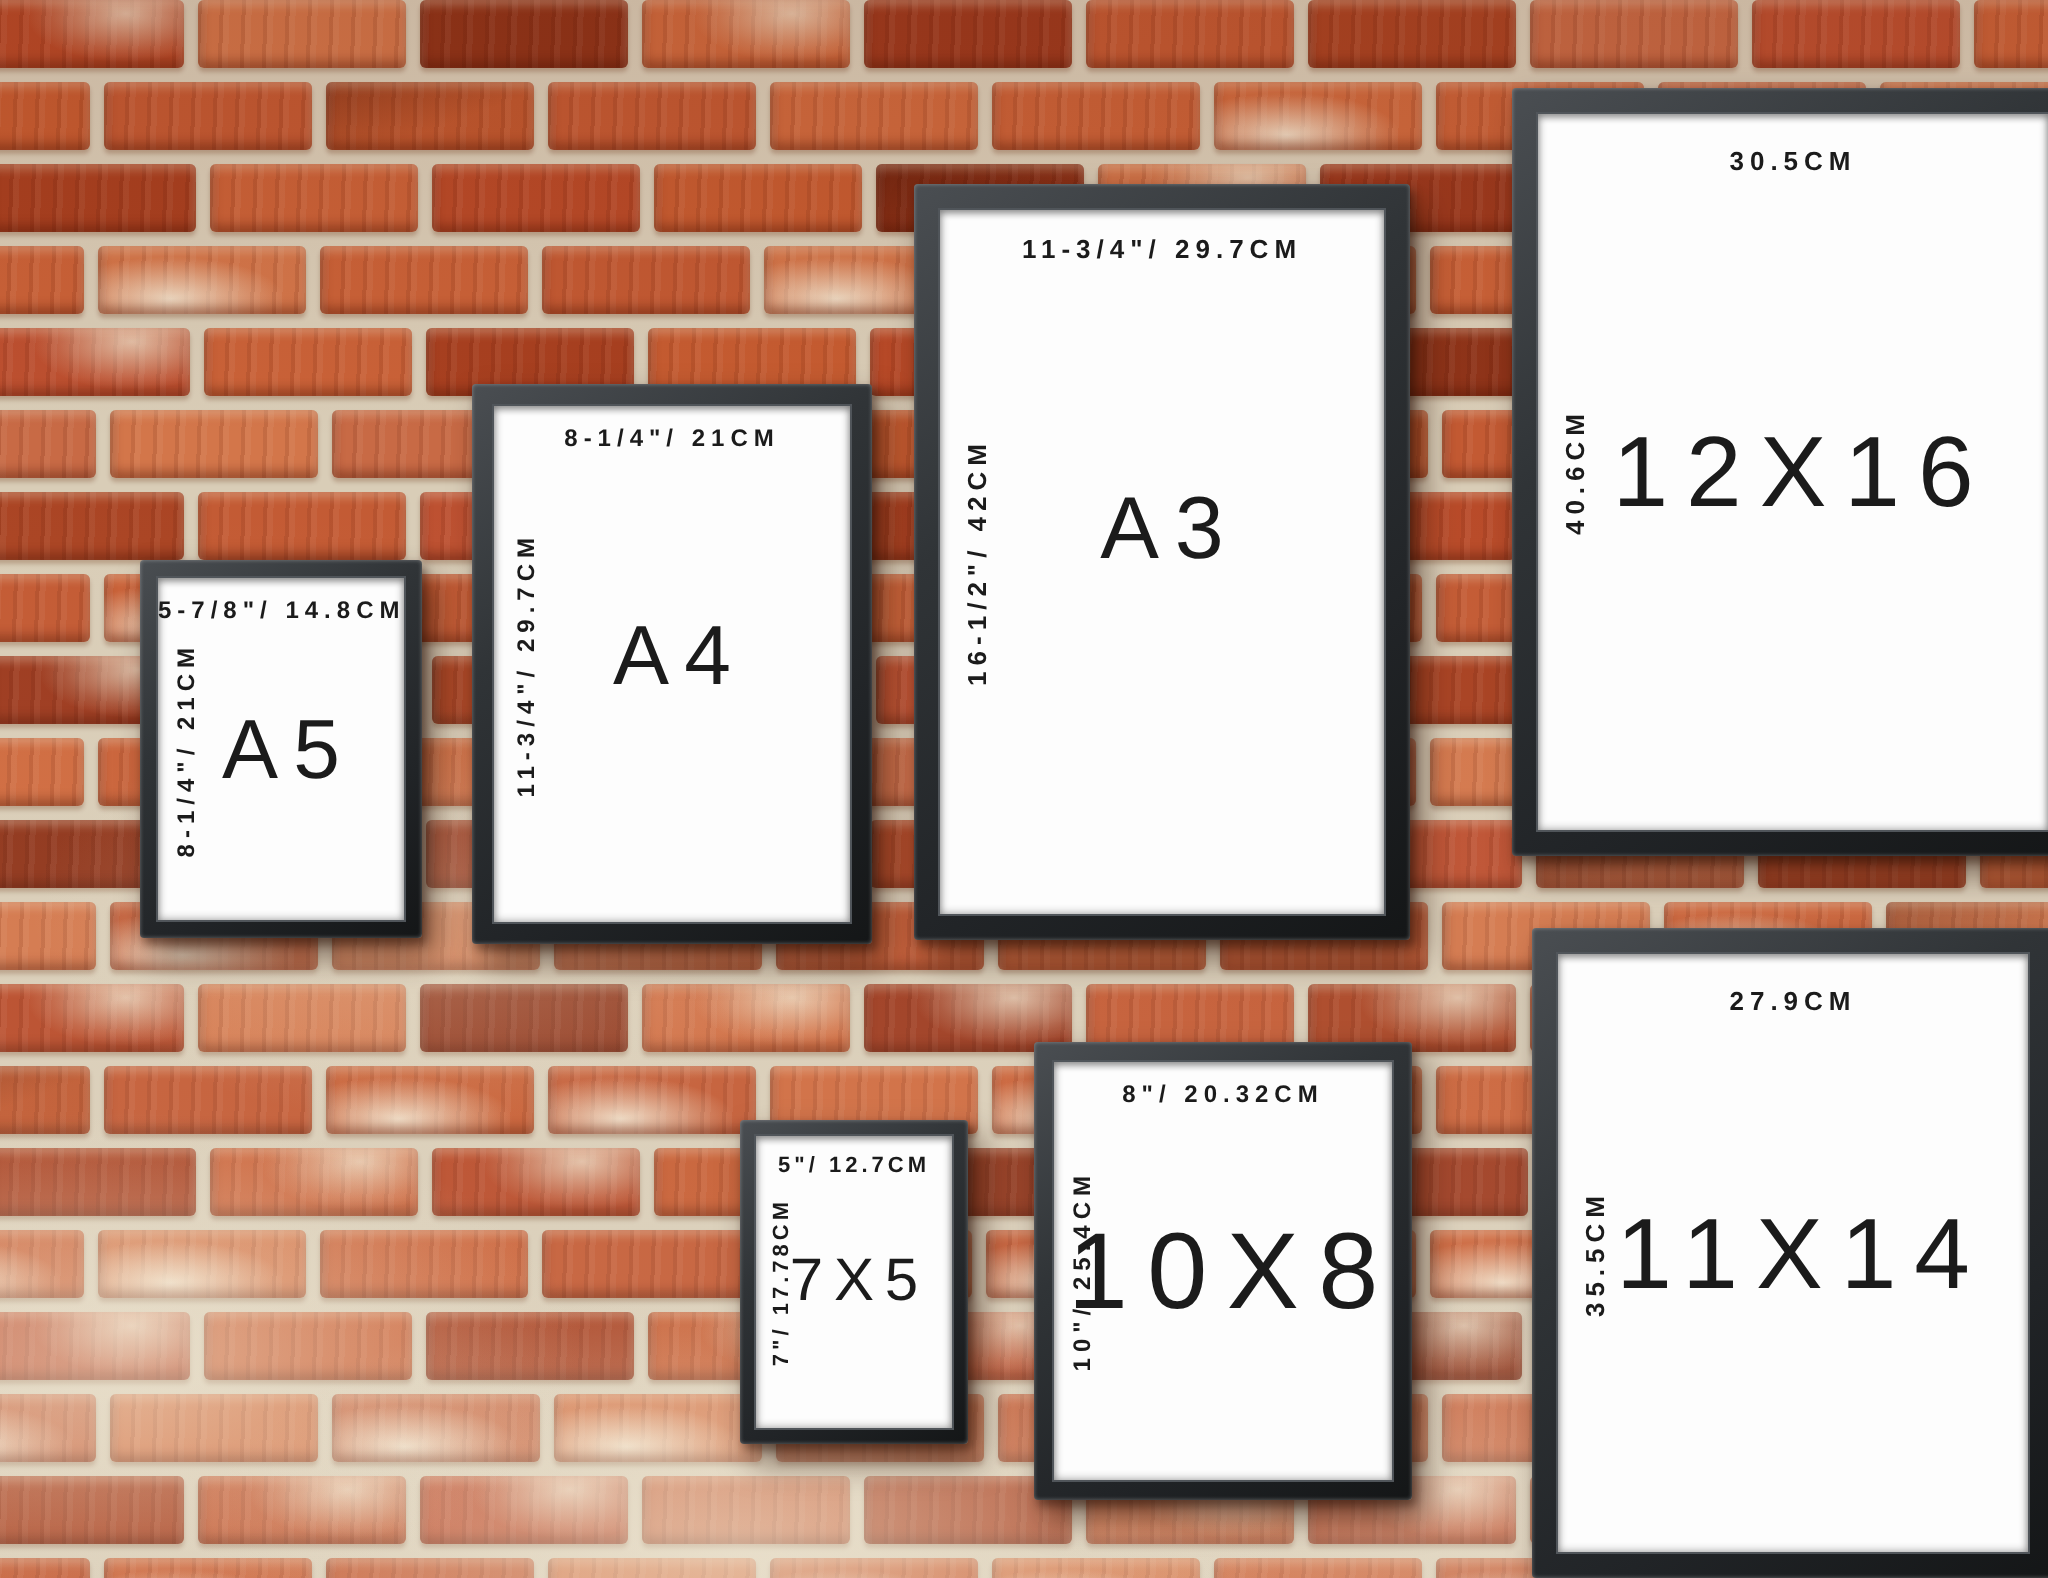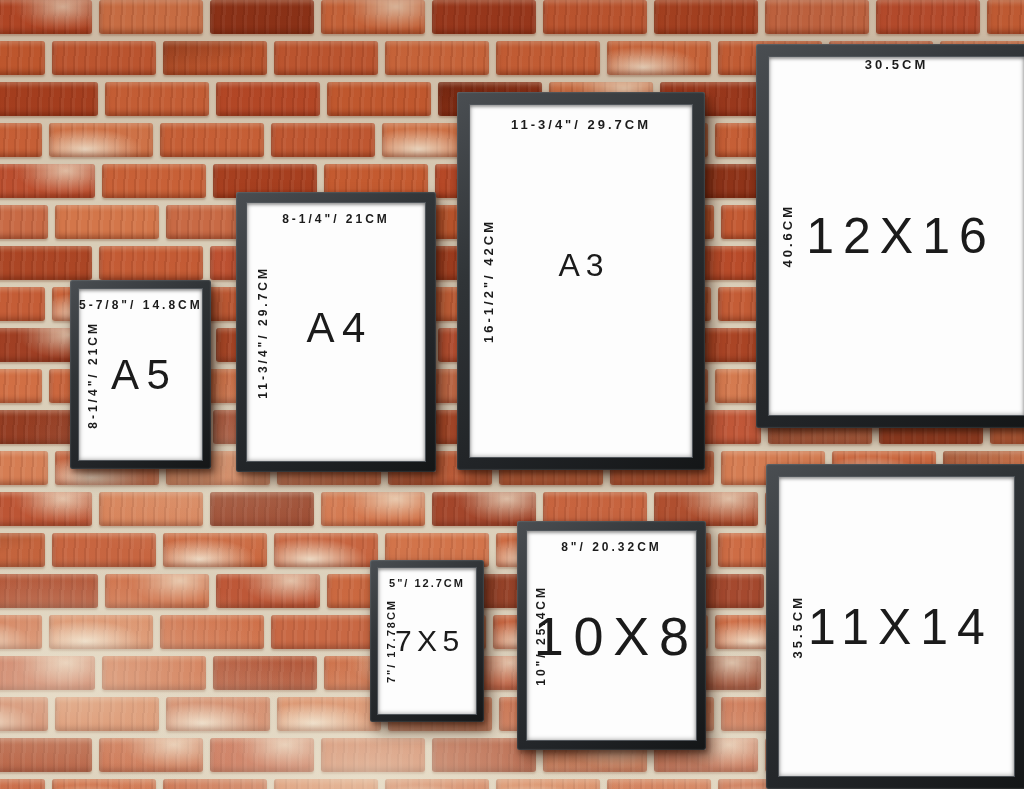--- a/index.html
+++ b/index.html
@@ -134,32 +134,32 @@
   .frame-a5    { left: 30px;  top: 264px; width: 141px; height: 189px; padding: 9px; }
   .frame-a4    { left: 196px; top: 176px; width: 200px; height: 280px; }
   .frame-a3    { left: 417px; top: 76px;  width: 248px; height: 378px; padding: 13px; }
   .frame-12x16 { left: 716px; top: 28px;  width: 281px; height: 384px; padding: 13px; }
   .frame-7x5   { left: 330px; top: 544px; width: 114px; height: 162px; padding: 8px; }
   .frame-10x8  { left: 477px; top: 505px; width: 189px; height: 229px; padding: 10px; }
   .frame-11x14 { left: 726px; top: 448px; width: 261px; height: 325px; padding: 13px; }
 
   .frame-a5    .big-label { font-size: 42px; }
   .frame-a4    .big-label { font-size: 42px; margin-top: -8px; }
-  .frame-a3    .big-label { font-size: 32px; margin-top: -32px; }
+  .frame-a3    .big-label { font-size: 44px; margin-top: -32px; }
   .frame-12x16 .big-label { font-size: 50px; }
   .frame-7x5   .big-label { font-size: 30px; }
   .frame-10x8  .big-label { font-size: 54px; }
   .frame-11x14 .big-label { font-size: 50px; }
 
   .frame-a5    .top-label, .frame-a5    .vtext { font-size: 12px; }
   .frame-7x5   .top-label, .frame-7x5   .vtext { font-size: 11px; letter-spacing: 2px; }
   .frame-a3    .top-label, .frame-a3    .vtext,
   .frame-12x16 .top-label, .frame-12x16 .vtext,
   .frame-11x14 .top-label, .frame-11x14 .vtext { font-size: 13px; }
-  .frame-12x16 .top-label { top: 0; }
+  .frame-12x16 .top-label { top: 16px; }
   .frame-11x14 .top-label { top: 16px; }
   .frame-a3    .top-label { top: 12px; }
   .frame-a4    .side-label { left: 9px; }
   .frame-a3    .side-label { left: 11px; }
   .frame-12x16 .side-label { left: 11px; }
   .frame-11x14 .side-label { left: 11px; }
 </style>
 </head>
 <body>
 
@@ -462,18 +462,19 @@
     <span class="top-label">8"/ 20.32CM</span>
     <span class="side-label">
         <span class="vtext">10"/ 25.4CM</span>
       </span>
     <span class="big-label">10X8</span>
   </div>
 </figure>
 
 <figure class="frame frame-11x14">
   <div class="paper">
+    <span class="top-label">27.9CM</span>
     <span class="side-label">
         <span class="vtext">35.5CM</span>
       </span>
     <span class="big-label">11X14</span>
   </div>
 </figure>
 
 </body></html>

